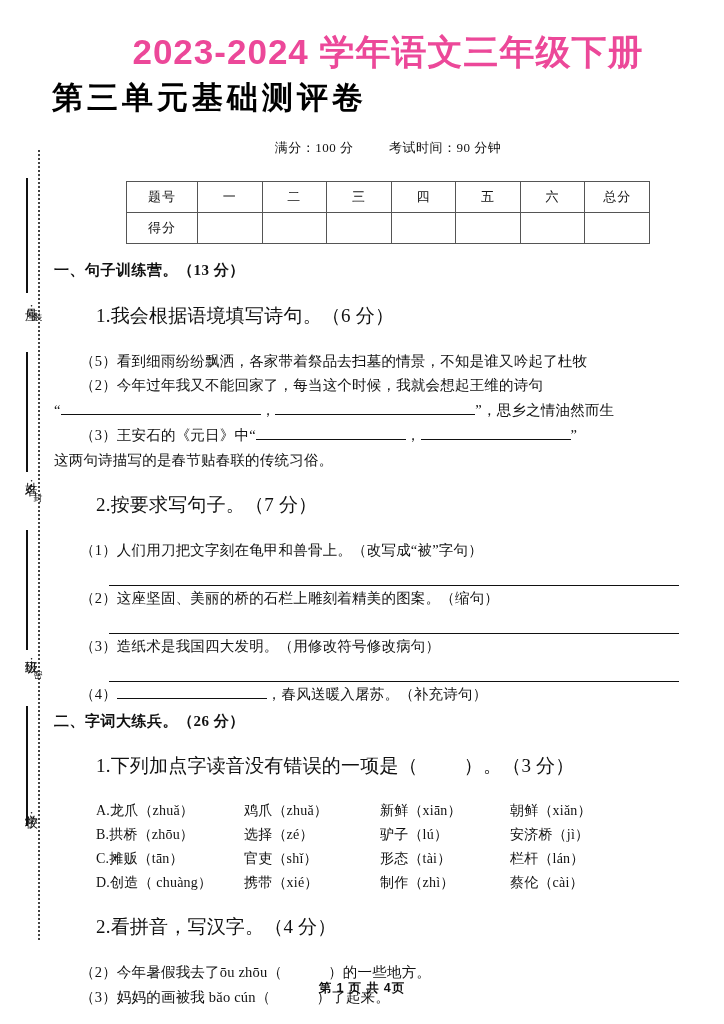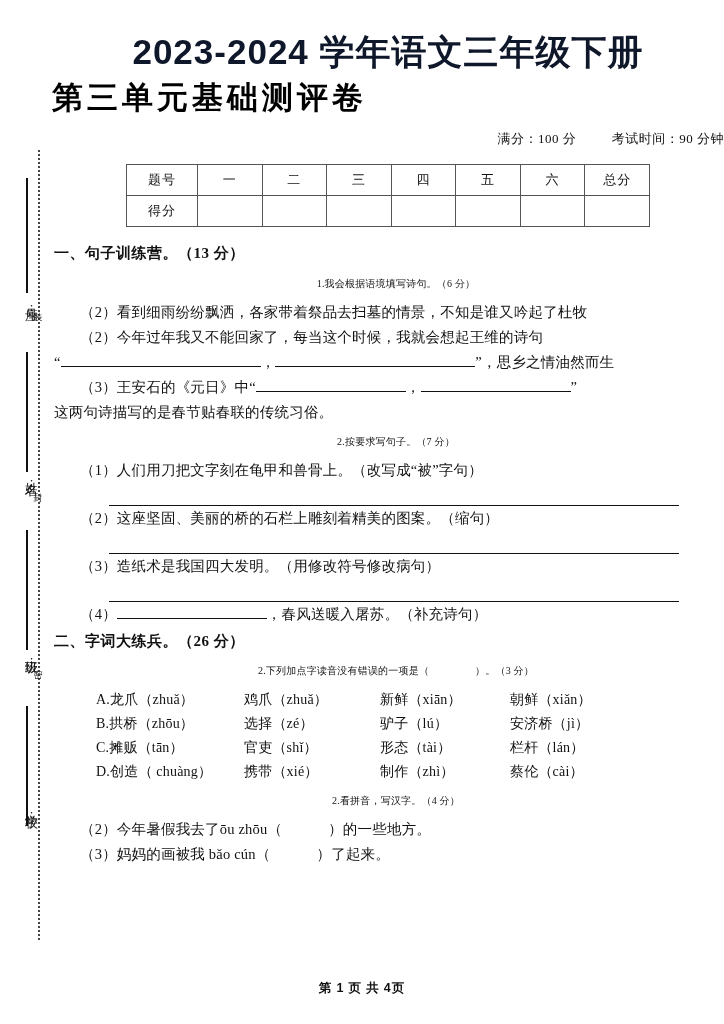--- a/index.html
+++ b/index.html
@@ -79,44 +79,44 @@
   
   .title-main {
     margin: 0;
     padding-top: 30px;
     text-align: center;
     font-family: "Liberation Sans", "DejaVu Sans", sans-serif;
     font-size: 35px;
     font-weight: bold;
     letter-spacing: 1px;
     line-height: 1.25;
-    color: #0f172a;
+    color: #ec4899;
   }
   .title-sub {
     margin: 0;
     padding-top: 4px;
     font-size: 31px;
     font-weight: bold;
     letter-spacing: 4px;
     line-height: 1.3;
     color: #000;
   }
   .meta-line {
-    margin: 0;
+    margin: 9px;
     padding-top: 12px;
-    text-align: right;
+    text-align: center;
     font-size: 13px;
     letter-spacing: 0.5px;
     color: #111;
   }
   .meta-line .gap { display: inline-block; width: 28px; }
 
   
   .score-table {
-    margin: 16px auto 0 auto;
+    margin: 24px auto 0 auto;
     border-collapse: collapse;
     width: 524px;
     table-layout: fixed;
   }
   .score-table td {
     border: 1px solid #555;
     height: 28px;
     text-align: center;
     vertical-align: middle;
     font-size: 13px;
@@ -132,25 +132,24 @@
     line-height: 1.72;
     color: #111;
   }
   .sec-title {
     margin: 2px 0 0 0;
     font-size: 15px;
     font-weight: bold;
     letter-spacing: 0.5px;
   }
   .q-lvl1 {
-    margin: 8px;
+    margin: 16px;
     padding-left: 26px;
-    font-size: 10px;
+    font-size: 19px;
     letter-spacing: 0.2px;
-    text-align: center;
   }
   .q-lvl2 {
     margin: 0;
     padding-left: 26px;
     font-size: 14.5px;
     text-indent: 0;
     letter-spacing: 0.2px;
   }
   .q-cont {
     margin: 0;
@@ -272,21 +271,21 @@
       </tr>
     </tbody>
   </table>
 
   <div class="content">
 
     <p class="sec-title">一、句子训练营。（13 分）</p>
 
     <p class="q-lvl1">1.我会根据语境填写诗句。（6 分）</p>
 
-    <p class="q-lvl2">（2）看到细雨纷纷飘洒，各家带着祭品去扫墓的情景，不知是谁又吟起了杜牧</p>
+    <p class="q-lvl2">（5）看到细雨纷纷飘洒，各家带着祭品去扫墓的情景，不知是谁又吟起了杜牧</p>
 
     <p class="q-lvl2">（2）今年过年我又不能回家了，每当这个时候，我就会想起王维的诗句</p>
     <p class="q-cont">
       <span>“</span><span class="blank b-xl"></span><span>，</span><span class="blank b-xl"></span><span>”，思乡之情油然而生</span>
     </p>
 
     <p class="q-lvl2">
       <span>（3）王安石的《元日》中“</span><span class="blank b-md"></span><span>，</span><span class="blank b-md"></span><span>”</span>
     </p>
     <p class="q-cont">这两句诗描写的是春节贴春联的传统习俗。</p>
@@ -308,21 +307,21 @@
         <span class="rule"></span>
       </p>
 
     <p class="q-lvl2">
       <span>（4）</span><span class="blank b-md"></span><span>，春风送暖入屠苏。（补充诗句）</span>
     </p>
 
     <p class="sec-title">二、字词大练兵。（26 分）</p>
 
     <p class="q-lvl1">
-      <span>2.下列加点字读音没有错误的一项是（</span><span class="paren-blank"></span><span>）。（3 分）</span>
+      <span>1.下列加点字读音没有错误的一项是（</span><span class="paren-blank"></span><span>）。（3 分）</span>
     </p>
 
     <p class="opt-row">
       <span class="cell c1"><span>A.</span><span>龙爪（zhuǎ）</span></span><span class="cell c2">鸡爪（zhuǎ）</span><span class="cell c3">新鲜（xiān）</span><span class="cell c4">朝鲜（xiǎn）</span>
     </p>
 
     <p class="opt-row">
       <span class="cell c1"><span>B.</span><span>拱桥（zhōu）</span></span><span class="cell c2">选择（zé）</span><span class="cell c3">驴子（lú）</span><span class="cell c4">安济桥（jì）</span>
     </p>
 

